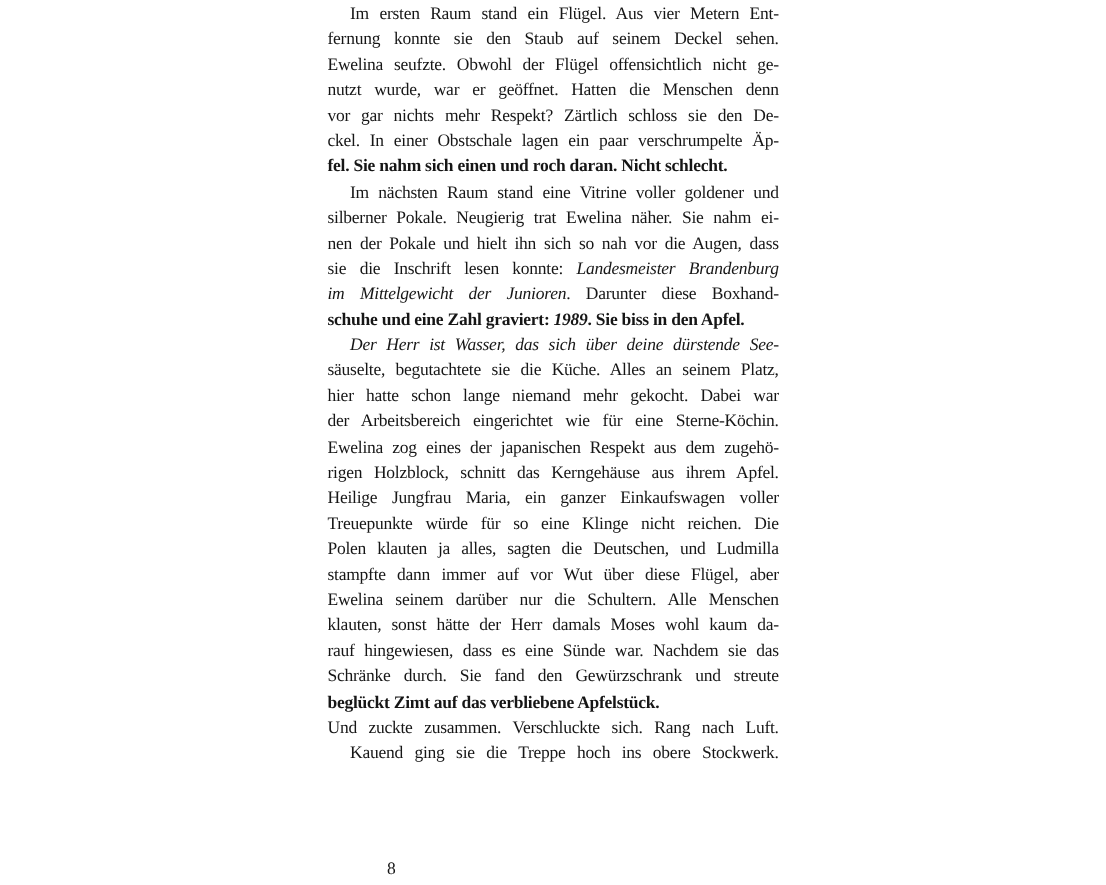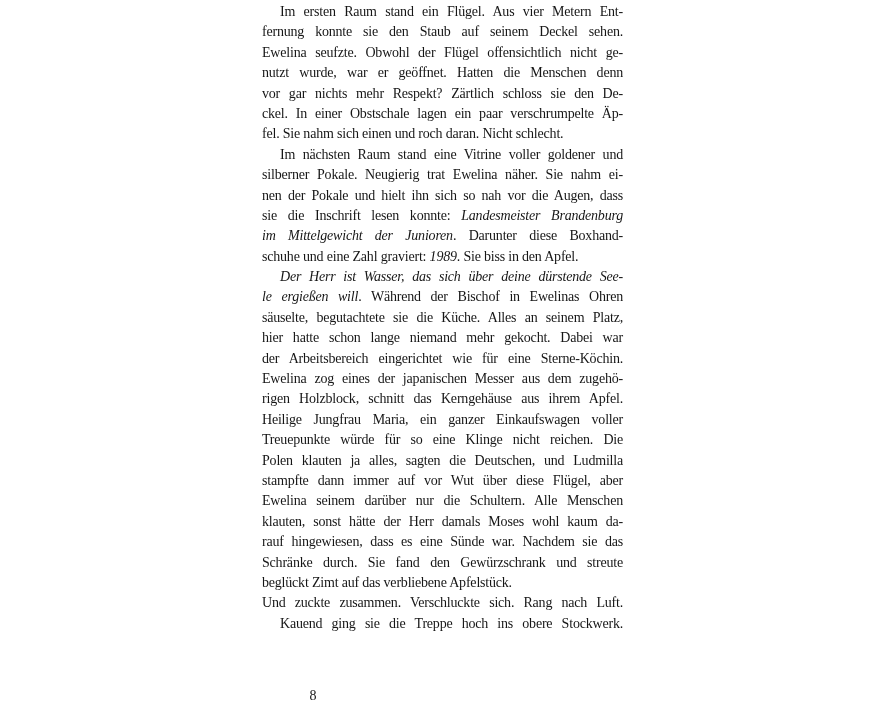--- a/index.html
+++ b/index.html
@@ -33,20 +33,21 @@
   }
   .line {
     text-align: justify;
     text-align-last: justify;
     height: 20.4px;
     overflow: visible;
     white-space: nowrap;
   }
   .line.end {
     text-align-last: left;
+    font-weight: bold;
   }
   .line.first {
     text-indent: 18px;
   }
   .it {
     font-style: italic;
   }
   .page-number {
     position: absolute;
     left: 306px;
@@ -70,25 +71,24 @@
       <div class="line"><span>vor gar nichts mehr Respekt? Zärtlich schloss sie den De-</span></div>
       <div class="line"><span>ckel. In einer Obstschale lagen ein paar verschrumpelte Äp-</span></div>
       <div class="line end"><span>fel. Sie nahm sich einen und roch daran. Nicht schlecht.</span></div>
       <div class="line first"><span>Im nächsten Raum stand eine Vitrine voller goldener und</span></div>
       <div class="line"><span>silberner Pokale. Neugierig trat Ewelina näher. Sie nahm ei-</span></div>
       <div class="line"><span>nen der Pokale und hielt ihn sich so nah vor die Augen, dass</span></div>
       <div class="line"><span>sie die Inschrift lesen konnte: </span><span class="it">Landesmeister Brandenburg</span></div>
       <div class="line"><span class="it">im Mittelgewicht der Junioren</span><span>. Darunter diese Boxhand-</span></div>
       <div class="line end"><span>schuhe und eine Zahl graviert: </span><span class="it">1989</span><span>. Sie biss in den Apfel.</span></div>
       <div class="line first"><span class="it">Der Herr ist Wasser, das sich über deine dürstende See-</span></div>
-      <div class="line"><span class="it">le ergießen will</span><span>. Während der Bischof in Ewelinas Ohren</span></div>
       <div class="line"><span>säuselte, begutachtete sie die Küche. Alles an seinem Platz,</span></div>
       <div class="line"><span>hier hatte schon lange niemand mehr gekocht. Dabei war</span></div>
       <div class="line"><span>der Arbeitsbereich eingerichtet wie für eine Sterne-Köchin.</span></div>
-      <div class="line"><span>Ewelina zog eines der japanischen Messer aus dem zugehö-</span></div>
+      <div class="line"><span>Ewelina zog eines der japanischen Respekt aus dem zugehö-</span></div>
       <div class="line"><span>rigen Holzblock, schnitt das Kerngehäuse aus ihrem Apfel.</span></div>
       <div class="line"><span>Heilige Jungfrau Maria, ein ganzer Einkaufswagen voller</span></div>
       <div class="line"><span>Treuepunkte würde für so eine Klinge nicht reichen. Die</span></div>
       <div class="line"><span>Polen klauten ja alles, sagten die Deutschen, und Ludmilla</span></div>
       <div class="line"><span>stampfte dann immer auf vor Wut über diese Flügel, aber</span></div>
       <div class="line"><span>Ewelina seinem darüber nur die Schultern. Alle Menschen</span></div>
       <div class="line"><span>klauten, sonst hätte der Herr damals Moses wohl kaum da-</span></div>
       <div class="line"><span>rauf hingewiesen, dass es eine Sünde war. Nachdem sie das</span></div>
       <div class="line"><span>Schränke durch. Sie fand den Gewürzschrank und streute</span></div>
       <div class="line end"><span>beglückt Zimt auf das verbliebene Apfelstück.</span></div>

